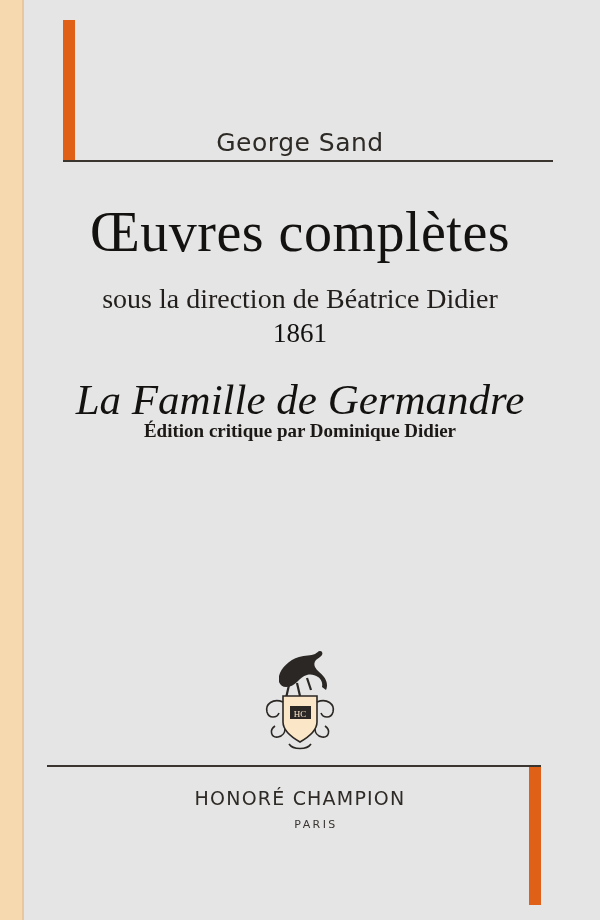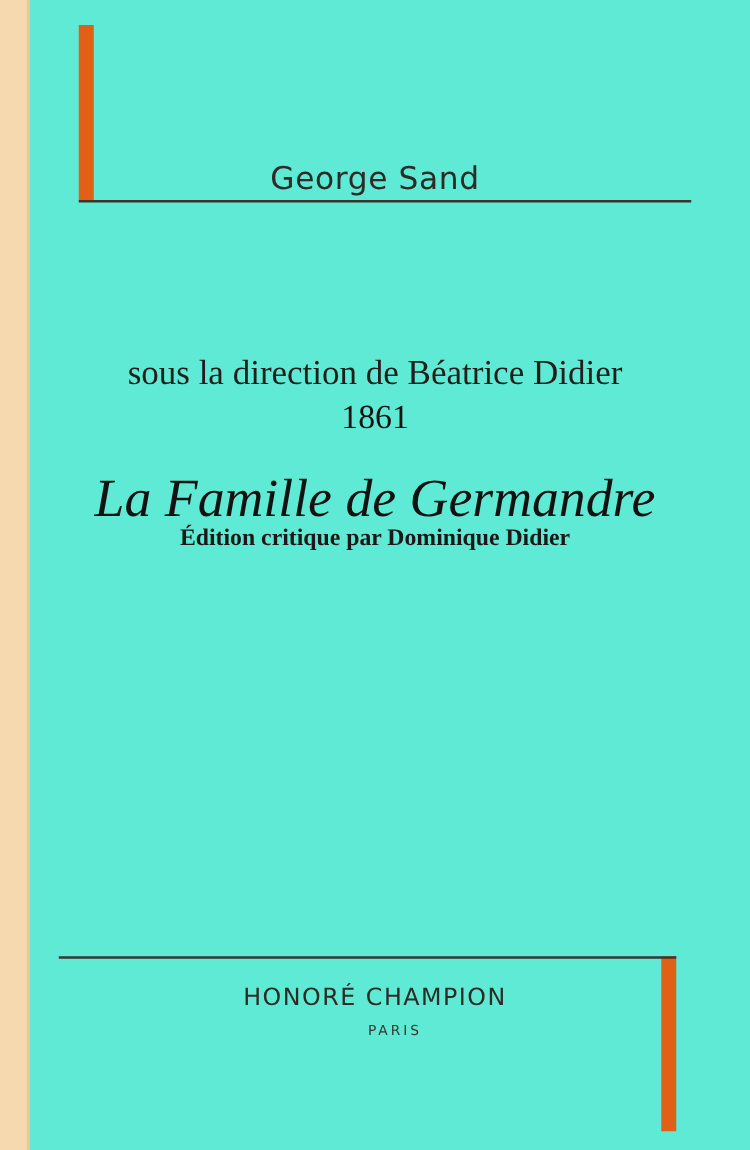--- a/index.html
+++ b/index.html
@@ -12,21 +12,21 @@
     background: #fbe6c8;
     font-family: "Liberation Serif", serif;
     overflow: hidden;
     position: relative;
   }
 
   
   .cover {
     position: absolute;
     inset: 0;
-    background: #5eead4;
+    background: #e5e5e5;
   }
 
   
   .spine-band {
     position: absolute;
     left: 0;
     top: 0;
     width: 22px;
     height: 920px;
     background: #f7d9b0;
@@ -186,26 +186,51 @@
   <div class="spine-rule"></div>
 
   <div class="bar-top"></div>
   <div class="bar-bottom"></div>
 
   <div class="rule-top"></div>
   <div class="rule-bottom"></div>
 
   <div class="author">George Sand</div>
 
+  <div class="series-title">Œuvres complètes</div>
 
   <div class="direction">sous la direction de Béatrice Didier</div>
 
   <div class="year">1861</div>
 
   <div class="work-title">La Famille de Germandre</div>
 
   <div class="edition-note">Édition critique par Dominique Didier</div>
 
+  <div class="emblem">
+    <svg viewBox="0 0 110 118" width="110" height="118" aria-hidden="true">
+      <g fill="none" stroke="#2b2724" stroke-width="1.6">
+
+        <path d="M34 38 C36 30 44 22 54 19 C60 17 66 18 70 16 C72 15 73 13 75 13
+                 C77 13 78 15 77 17 C76 19 73 20 71 22 C69 24 69 27 70 29
+                 C72 33 76 35 79 39 C82 43 83 48 81 52 L77 49 C78 45 76 41 73 39
+                 C70 37 66 36 62 37 C58 38 55 41 52 44 C49 47 45 49 41 49
+                 C38 49 35 47 34 44 Z" fill="#2b2724" stroke="none"></path>
+        <path d="M44 47 L41 60 M52 45 L55 58 M62 40 L66 52" stroke-width="2.2"></path>
+
+        <path d="M38 58 L72 58 L72 84 C72 93 62 100 55 104 C48 100 38 93 38 84 Z" fill="#fbe6c8"></path>
+
+        <rect x="45" y="68" width="21" height="13" fill="#2b2724" stroke="none"></rect>
+
+        <path d="M38 64 C28 60 20 66 22 74 C24 81 32 80 34 75"></path>
+        <path d="M72 64 C82 60 90 66 88 74 C86 81 78 80 76 75"></path>
+        <path d="M30 88 C24 92 26 100 33 99 C38 98 40 94 40 91"></path>
+        <path d="M80 88 C86 92 84 100 77 99 C72 98 70 94 70 91"></path>
+        <path d="M44 106 C48 112 62 112 66 106"></path>
+      </g>
+      <text x="55" y="78.5" text-anchor="middle" font-family="Liberation Serif, serif" font-size="9" fill="#fbe6c8">HC</text>
+    </svg>
+  </div>
 
   <div class="publisher">HONORÉ CHAMPION</div>
   <div class="city">PARIS</div>
 
 </div>
 
 </body></html>

